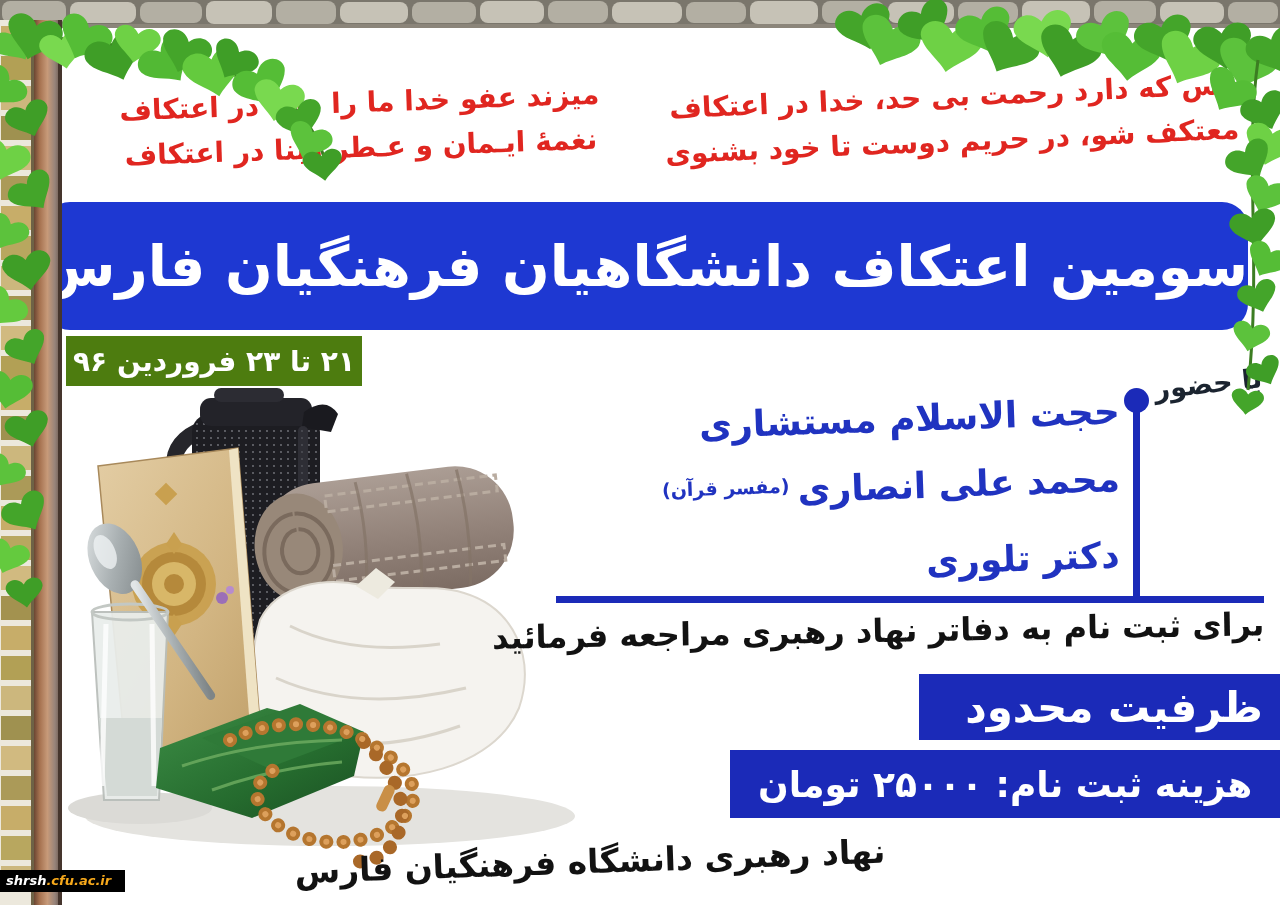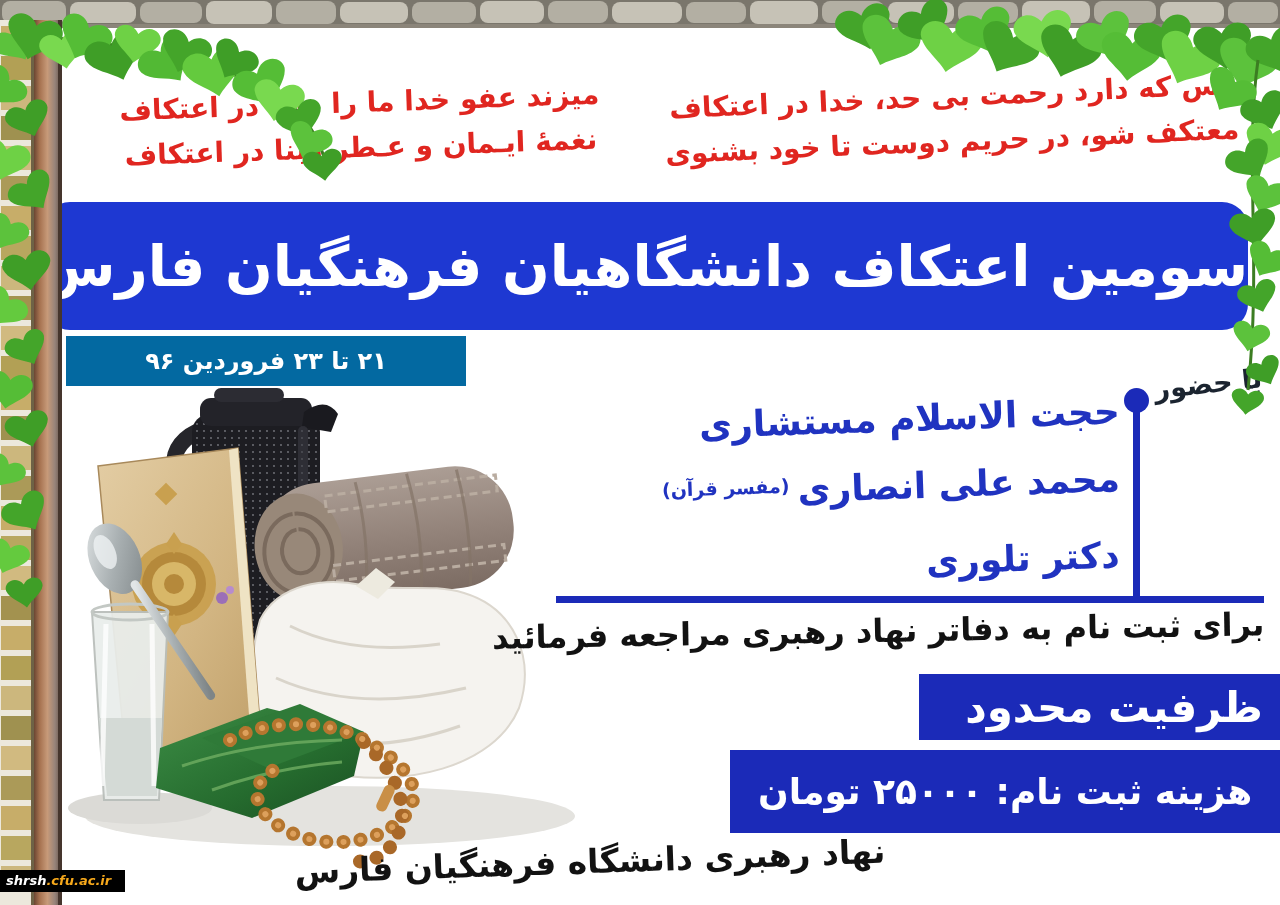--- a/index.html
+++ b/index.html
@@ -12,22 +12,22 @@
          text-align:center;direction:rtl;white-space:nowrap;z-index:2;}
   .quote-right{right:42px;top:74px;transform:rotate(-2.5deg);}
   .quote-left{left:120px;top:80px;transform:rotate(-2deg);}
 
   
   .title-banner{position:absolute;left:44px;top:202px;width:1204px;height:128px;background:#1e38d2;
                 border-radius:26px;display:flex;align-items:center;justify-content:flex-end;z-index:2;}
   .title-banner .t{color:#ffffff;font-weight:bold;font-size:56px;direction:rtl;white-space:nowrap;}
 
   
-  .date-bar{position:absolute;left:66px;top:336px;width:400px;height:50px;background:#0369a1;
-            color:#fff;font-weight:bold;font-size:24px;display:flex;align-items:center;
+  .date-bar{position:absolute;left:66px;top:336px;width:296px;height:50px;background:#4d7c0f;
+            color:#fff;font-weight:bold;font-size:28px;display:flex;align-items:center;
             justify-content:center;direction:rtl;z-index:2;letter-spacing:2px;}
 
   
   .with-label{position:absolute;right:18px;top:368px;font-size:27px;font-weight:bold;color:#1b2430;
               transform:rotate(-6deg);direction:rtl;z-index:2;}
   .bullet{position:absolute;left:1124px;top:388px;width:25px;height:25px;border-radius:50%;
           background:#1b2ab8;z-index:2;}
   .vline{position:absolute;left:1133px;top:410px;width:7px;height:190px;background:#1b2ab8;z-index:2;}
   .hline{position:absolute;left:556px;top:596px;width:708px;height:7px;background:#1b2ab8;z-index:2;}
   .speaker{position:absolute;right:160px;color:#2033c0;font-weight:bold;font-size:36px;direction:rtl;
@@ -36,21 +36,21 @@
   .s2{top:466px;}
   .s3{top:538px;}
   .speaker .note{font-size:19px;vertical-align:10px;margin-right:8px;}
 
   .reg-note{position:absolute;right:16px;top:612px;color:#121212;font-weight:bold;font-size:32px;
             direction:rtl;white-space:nowrap;z-index:2;transform:rotate(-1deg);}
 
   .capacity-box{position:absolute;left:919px;top:674px;width:390px;height:66px;background:#1b2ab8;
                 color:#fff;font-weight:bold;font-size:42px;display:flex;align-items:center;
                 justify-content:center;direction:rtl;z-index:2;}
-  .fee-box{position:absolute;left:730px;top:750px;width:550px;height:83px;background:#1b2ab8;
+  .fee-box{position:absolute;left:730px;top:750px;width:550px;height:68px;background:#1b2ab8;
            color:#fff;font-weight:bold;font-size:36px;display:flex;align-items:center;
            justify-content:center;direction:rtl;z-index:2;}
 
   .organizer{position:absolute;left:250px;top:842px;width:680px;text-align:center;color:#121212;
              font-weight:bold;font-size:33px;direction:rtl;white-space:nowrap;z-index:2;
              transform:rotate(-2deg);}
 
   .watermark{position:absolute;left:0;top:870px;background:#000;color:#fff;font-style:italic;
              font-weight:bold;font-size:13px;padding:3px 14px 4px 6px;z-index:6;white-space:nowrap;}
   .watermark .suffix{color:#f6a81b;}

